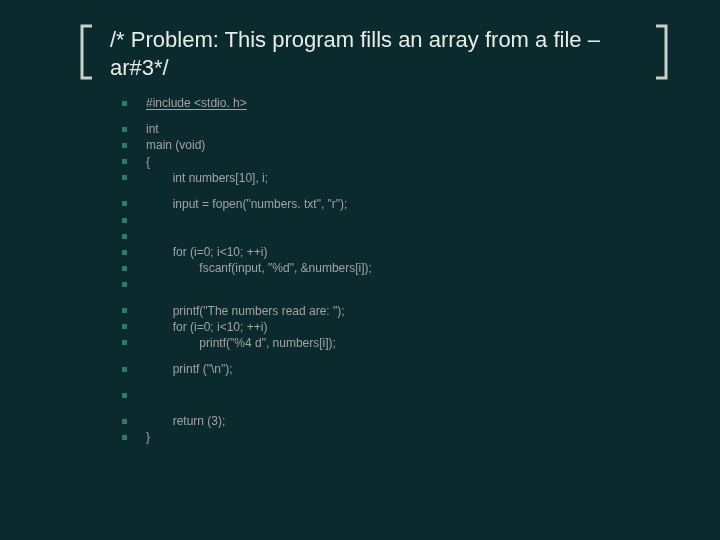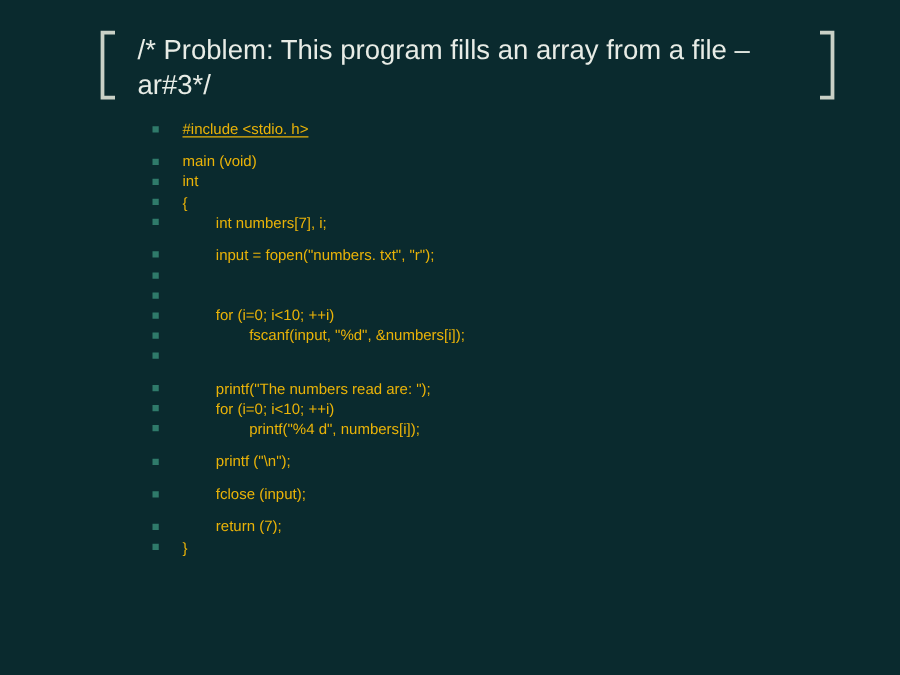--- a/index.html
+++ b/index.html
@@ -36,21 +36,21 @@
     color: #e8ece6;
     flex: 1 1 auto;
     padding-top: 2px;
   }
   .code {
     margin-left: 40px;
     margin-top: 6px;
     font-family: Arial, Helvetica, sans-serif;
     font-size: 12px;
     line-height: 1.35;
-    color: #eab308;
+    color: #a3a3a3;
   }
   .line {
     display: flex;
     align-items: flex-start;
     min-height: 16px;
   }
   .bullet {
     flex: 0 0 12px;
     width: 12px;
     height: 12px;
@@ -93,39 +93,39 @@
         <div class="bullet">
           <div class="sq"></div>
         </div>
         <div class="txt u">#include &lt;stdio. h&gt;</div>
       </div>
       <div class="gap"></div>
       <div class="line">
         <div class="bullet">
           <div class="sq"></div>
         </div>
+        <div class="txt">int</div>
+      </div>
+      <div class="line">
+        <div class="bullet">
+          <div class="sq"></div>
+        </div>
         <div class="txt">main (void)</div>
       </div>
       <div class="line">
         <div class="bullet">
           <div class="sq"></div>
         </div>
-        <div class="txt">int</div>
-      </div>
-      <div class="line">
-        <div class="bullet">
-          <div class="sq"></div>
-        </div>
         <div class="txt">{</div>
       </div>
       <div class="line">
         <div class="bullet">
           <div class="sq"></div>
         </div>
-        <div class="txt">        int numbers[7], i;</div>
+        <div class="txt">        int numbers[10], i;</div>
       </div>
       <div class="gap"></div>
       <div class="line">
         <div class="bullet">
           <div class="sq"></div>
         </div>
         <div class="txt">        input = fopen("numbers. txt", "r");</div>
       </div>
       <div class="line">
         <div class="bullet">
@@ -180,28 +180,27 @@
         <div class="bullet">
           <div class="sq"></div>
         </div>
         <div class="txt">        printf ("\n");</div>
       </div>
       <div class="gap"></div>
       <div class="line">
         <div class="bullet">
           <div class="sq"></div>
         </div>
-        <div class="txt">        fclose (input);</div>
-      </div>
-      <div class="gap"></div>
-      <div class="line">
-        <div class="bullet">
-          <div class="sq"></div>
-        </div>
-        <div class="txt">        return (7);</div>
+      </div>
+      <div class="gap"></div>
+      <div class="line">
+        <div class="bullet">
+          <div class="sq"></div>
+        </div>
+        <div class="txt">        return (3);</div>
       </div>
       <div class="line">
         <div class="bullet">
           <div class="sq"></div>
         </div>
         <div class="txt">}</div>
       </div>
     </div>
 
 </div>

